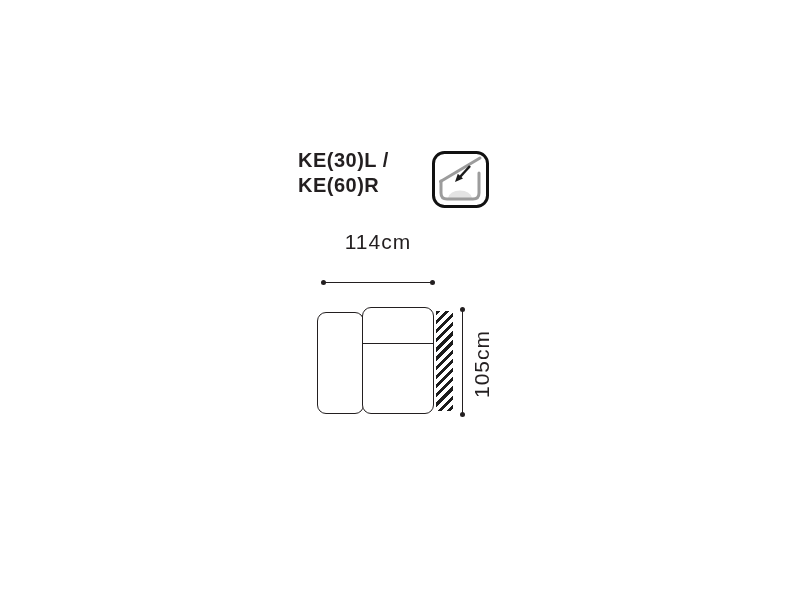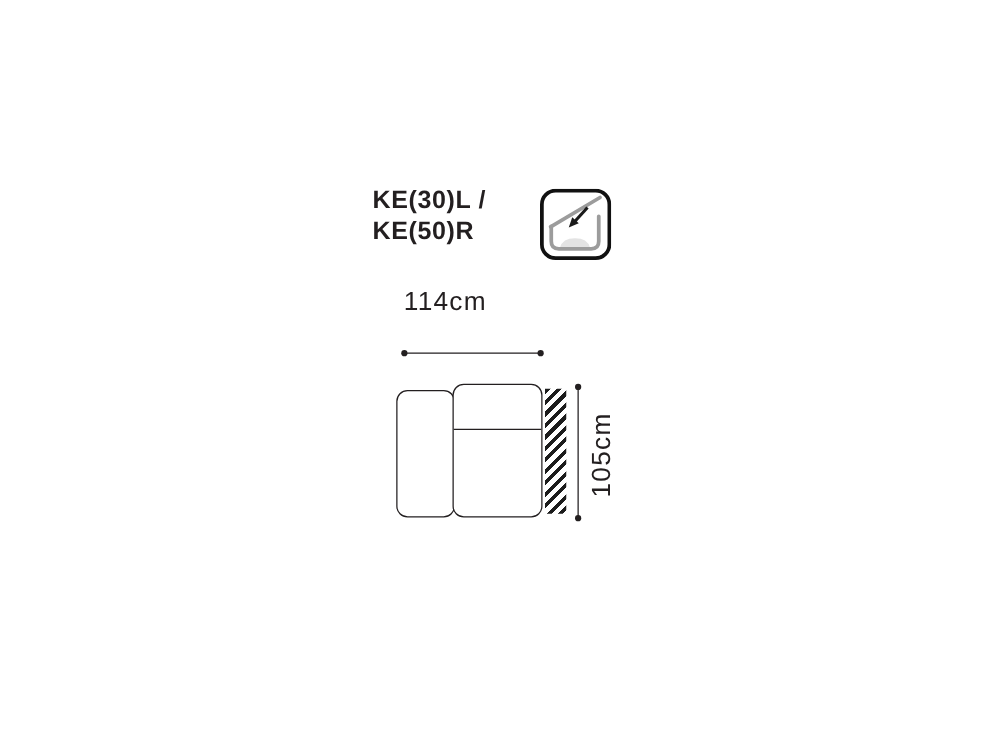--- a/index.html
+++ b/index.html
@@ -10,21 +10,21 @@
   
   .product-title{
     position:absolute;left:298px;top:148px;
     font-size:20px;font-weight:bold;line-height:25px;letter-spacing:.5px;
     white-space:nowrap;
   }
   .feature-icon{position:absolute;left:432px;top:151px;width:57px;height:57px;}
   .feature-icon svg{display:block;width:100%;height:100%;}
   
   .dim-width-label{
-    position:absolute;left:323px;top:230px;width:110px;
+    position:absolute;left:323px;top:230px;width:110px;text-align:center;
     font-size:21px;letter-spacing:1px;white-space:nowrap;
   }
   .dim-width-line{position:absolute;left:324px;top:282px;width:108px;height:0;border-top:1.5px solid #231f20;}
   .dim-dot{position:absolute;width:5px;height:5px;border-radius:50%;background:#231f20;}
   .dot-w-left{left:321px;top:280px;}
   .dot-w-right{left:430px;top:280px;}
   .dot-h-top{left:459.5px;top:306.5px;}
   .dot-h-bottom{left:459.5px;top:411.5px;}
   
   .dim-height-line{position:absolute;left:461.5px;top:309px;height:105px;width:0;border-left:1.5px solid #231f20;}
@@ -50,21 +50,21 @@
     background:repeating-linear-gradient(135deg,#1c1c1c 0 3px,transparent 3px 6.5px);
   }
 </style>
 </head>
 <body>
 
 <div class="canvas">
 
   <div class="product-title">
     <div>KE(30)L /</div>
-    <div>KE(50)R</div>
+    <div>KE(60)R</div>
   </div>
 
   <div class="feature-icon">
     <svg viewBox="0 0 57 57" xmlns="http://www.w3.org/2000/svg">
       <rect x="1.5" y="1.5" width="54" height="54" rx="11" fill="#ffffff" stroke="#111111" stroke-width="3"></rect>
       <path d="M 16 47 Q 18 39.5 28 39.5 Q 38 39.5 40 47 Z" fill="#e3e3e3"></path>
       <path d="M 9 30 L 9 42 Q 9 48 15 48 L 41 48 Q 47 48 47 42 L 47 22" fill="none" stroke="#9c9c9c" stroke-width="3" stroke-linecap="round" stroke-linejoin="round"></path>
       <path d="M 8.5 30.5 L 48 7" fill="none" stroke="#9c9c9c" stroke-width="3" stroke-linecap="round"></path>
       <path d="M 38 15 L 28 26" fill="none" stroke="#1a1a1a" stroke-width="2.5"></path>
       <polygon points="23,31 25.8,22.8 31,27.6" fill="#1a1a1a"></polygon>

